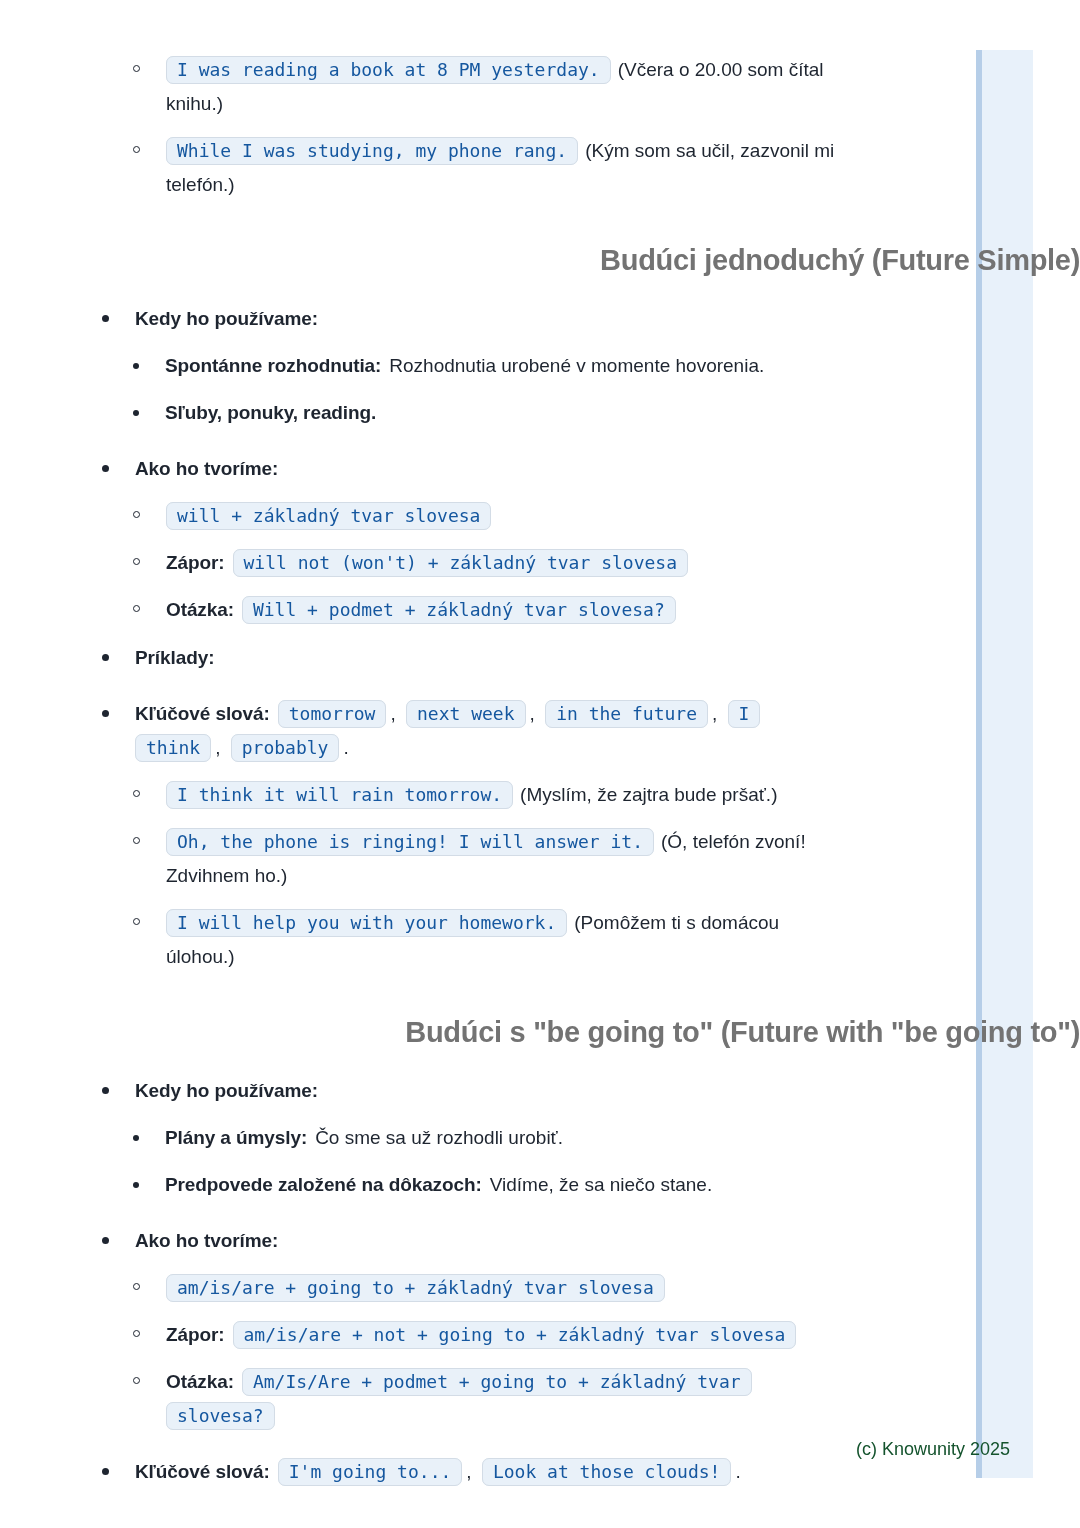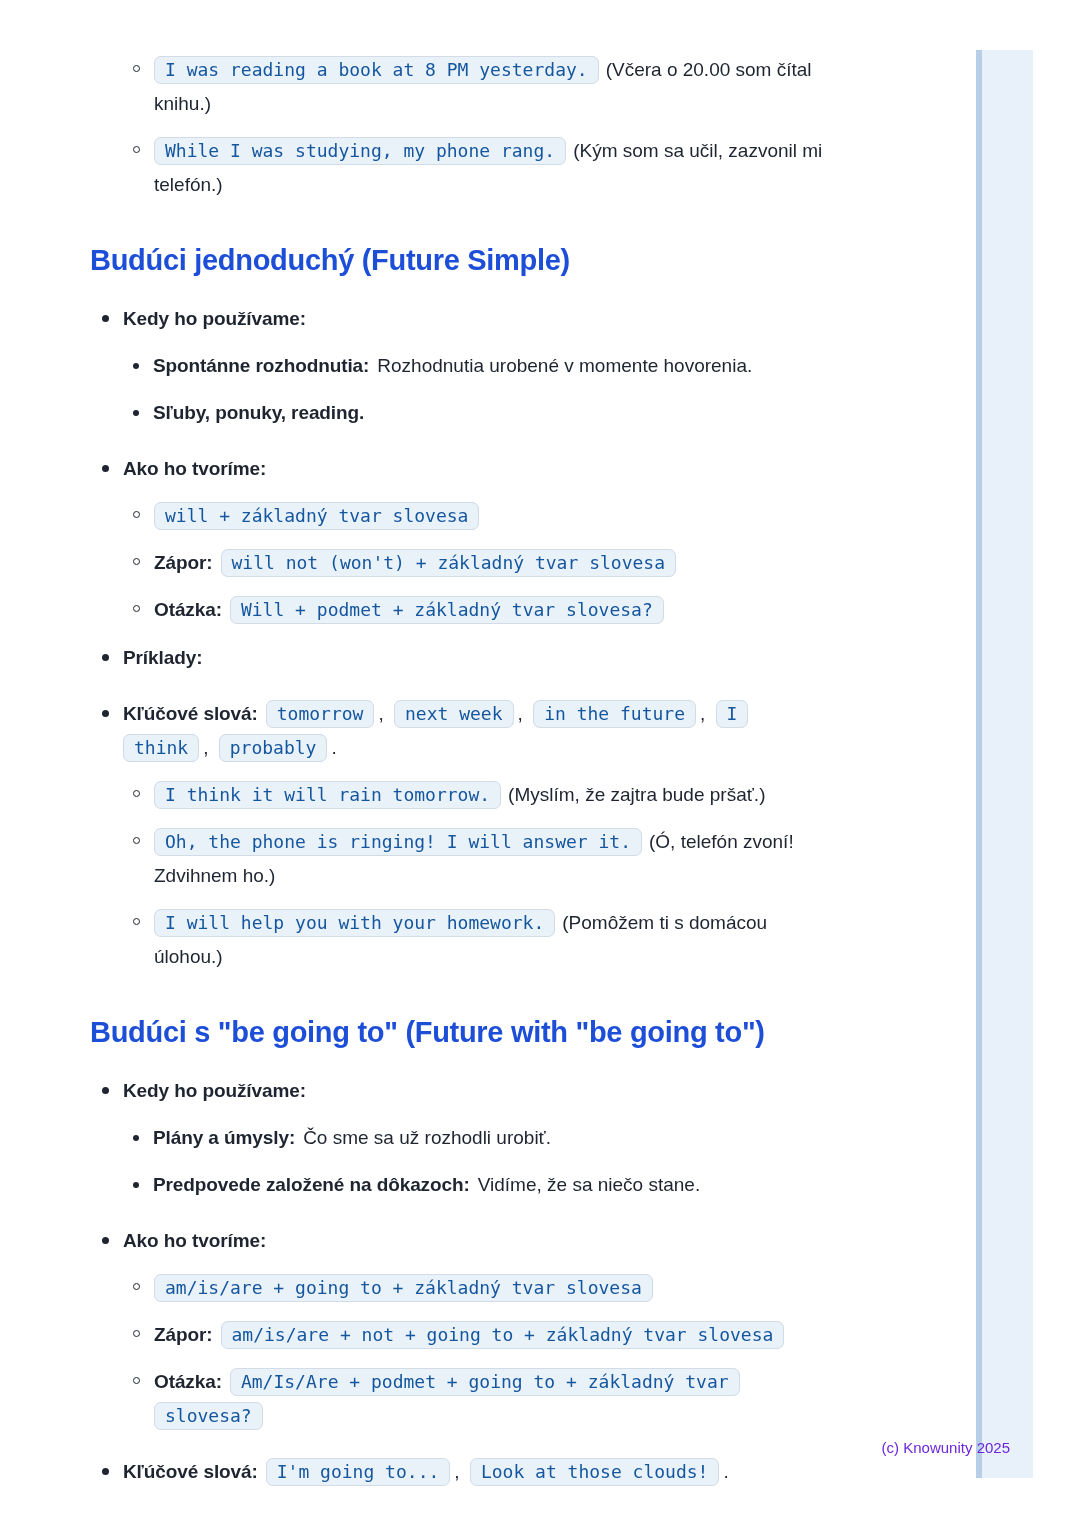--- a/index.html
+++ b/index.html
@@ -11,26 +11,27 @@
     background: #ffffff;
     font-family: "Liberation Sans", sans-serif;
     color: #1e2530;
   }
   .content { padding-top: 53px; position: relative; z-index: 2; }
 
   h1 {
     margin: 42px 0 25px 90px;
     font-size: 29px;
     font-weight: 700;
-    color: #1d4ed8;
+    color: #737373;
     letter-spacing: -0.3px;
+    text-align: right;
   }
 
   
-  .li1, .li2, .li3 { display: flex; margin-bottom: 13px; }
+  .li1, .li2, .li3 { display: flex; margin-bottom: 13px; gap: 12px; }
   .li1 { margin-left: 102px; margin-top: 22px; }
   .li2, .li3 { margin-left: 133px; }
   .content > .li3:first-child { margin-top: 0; }
 
   .db, .ob { flex: none; margin-right: 14px; }
   .db {
     width: 7px; height: 7px; border-radius: 50%;
     background: #1e2530; margin-top: 13px;
   }
   .li2 .db { width: 6px; height: 6px; margin-top: 14px; }
@@ -54,22 +55,22 @@
     padding: 2px 10px 3px;
     margin-right: 7px;
     -webkit-box-decoration-break: clone;
     box-decoration-break: clone;
   }
   .sep { margin-left: -3px; margin-right: 5px; }
 
   .footer {
     position: absolute;
     top: 1439px; right: 70px;
-    font-size: 15px;
-    color: #6d28d9;
+    font-size: 18px;
+    color: #14532d;
     z-index: 3;
   }
 
   .next-page {
     position: absolute;
     left: 976px; top: 50px;
     width: 57px; height: 1428px;
     background: #e8f1fa;
     border-left: 6px solid #b6cee8;
     z-index: 1;

